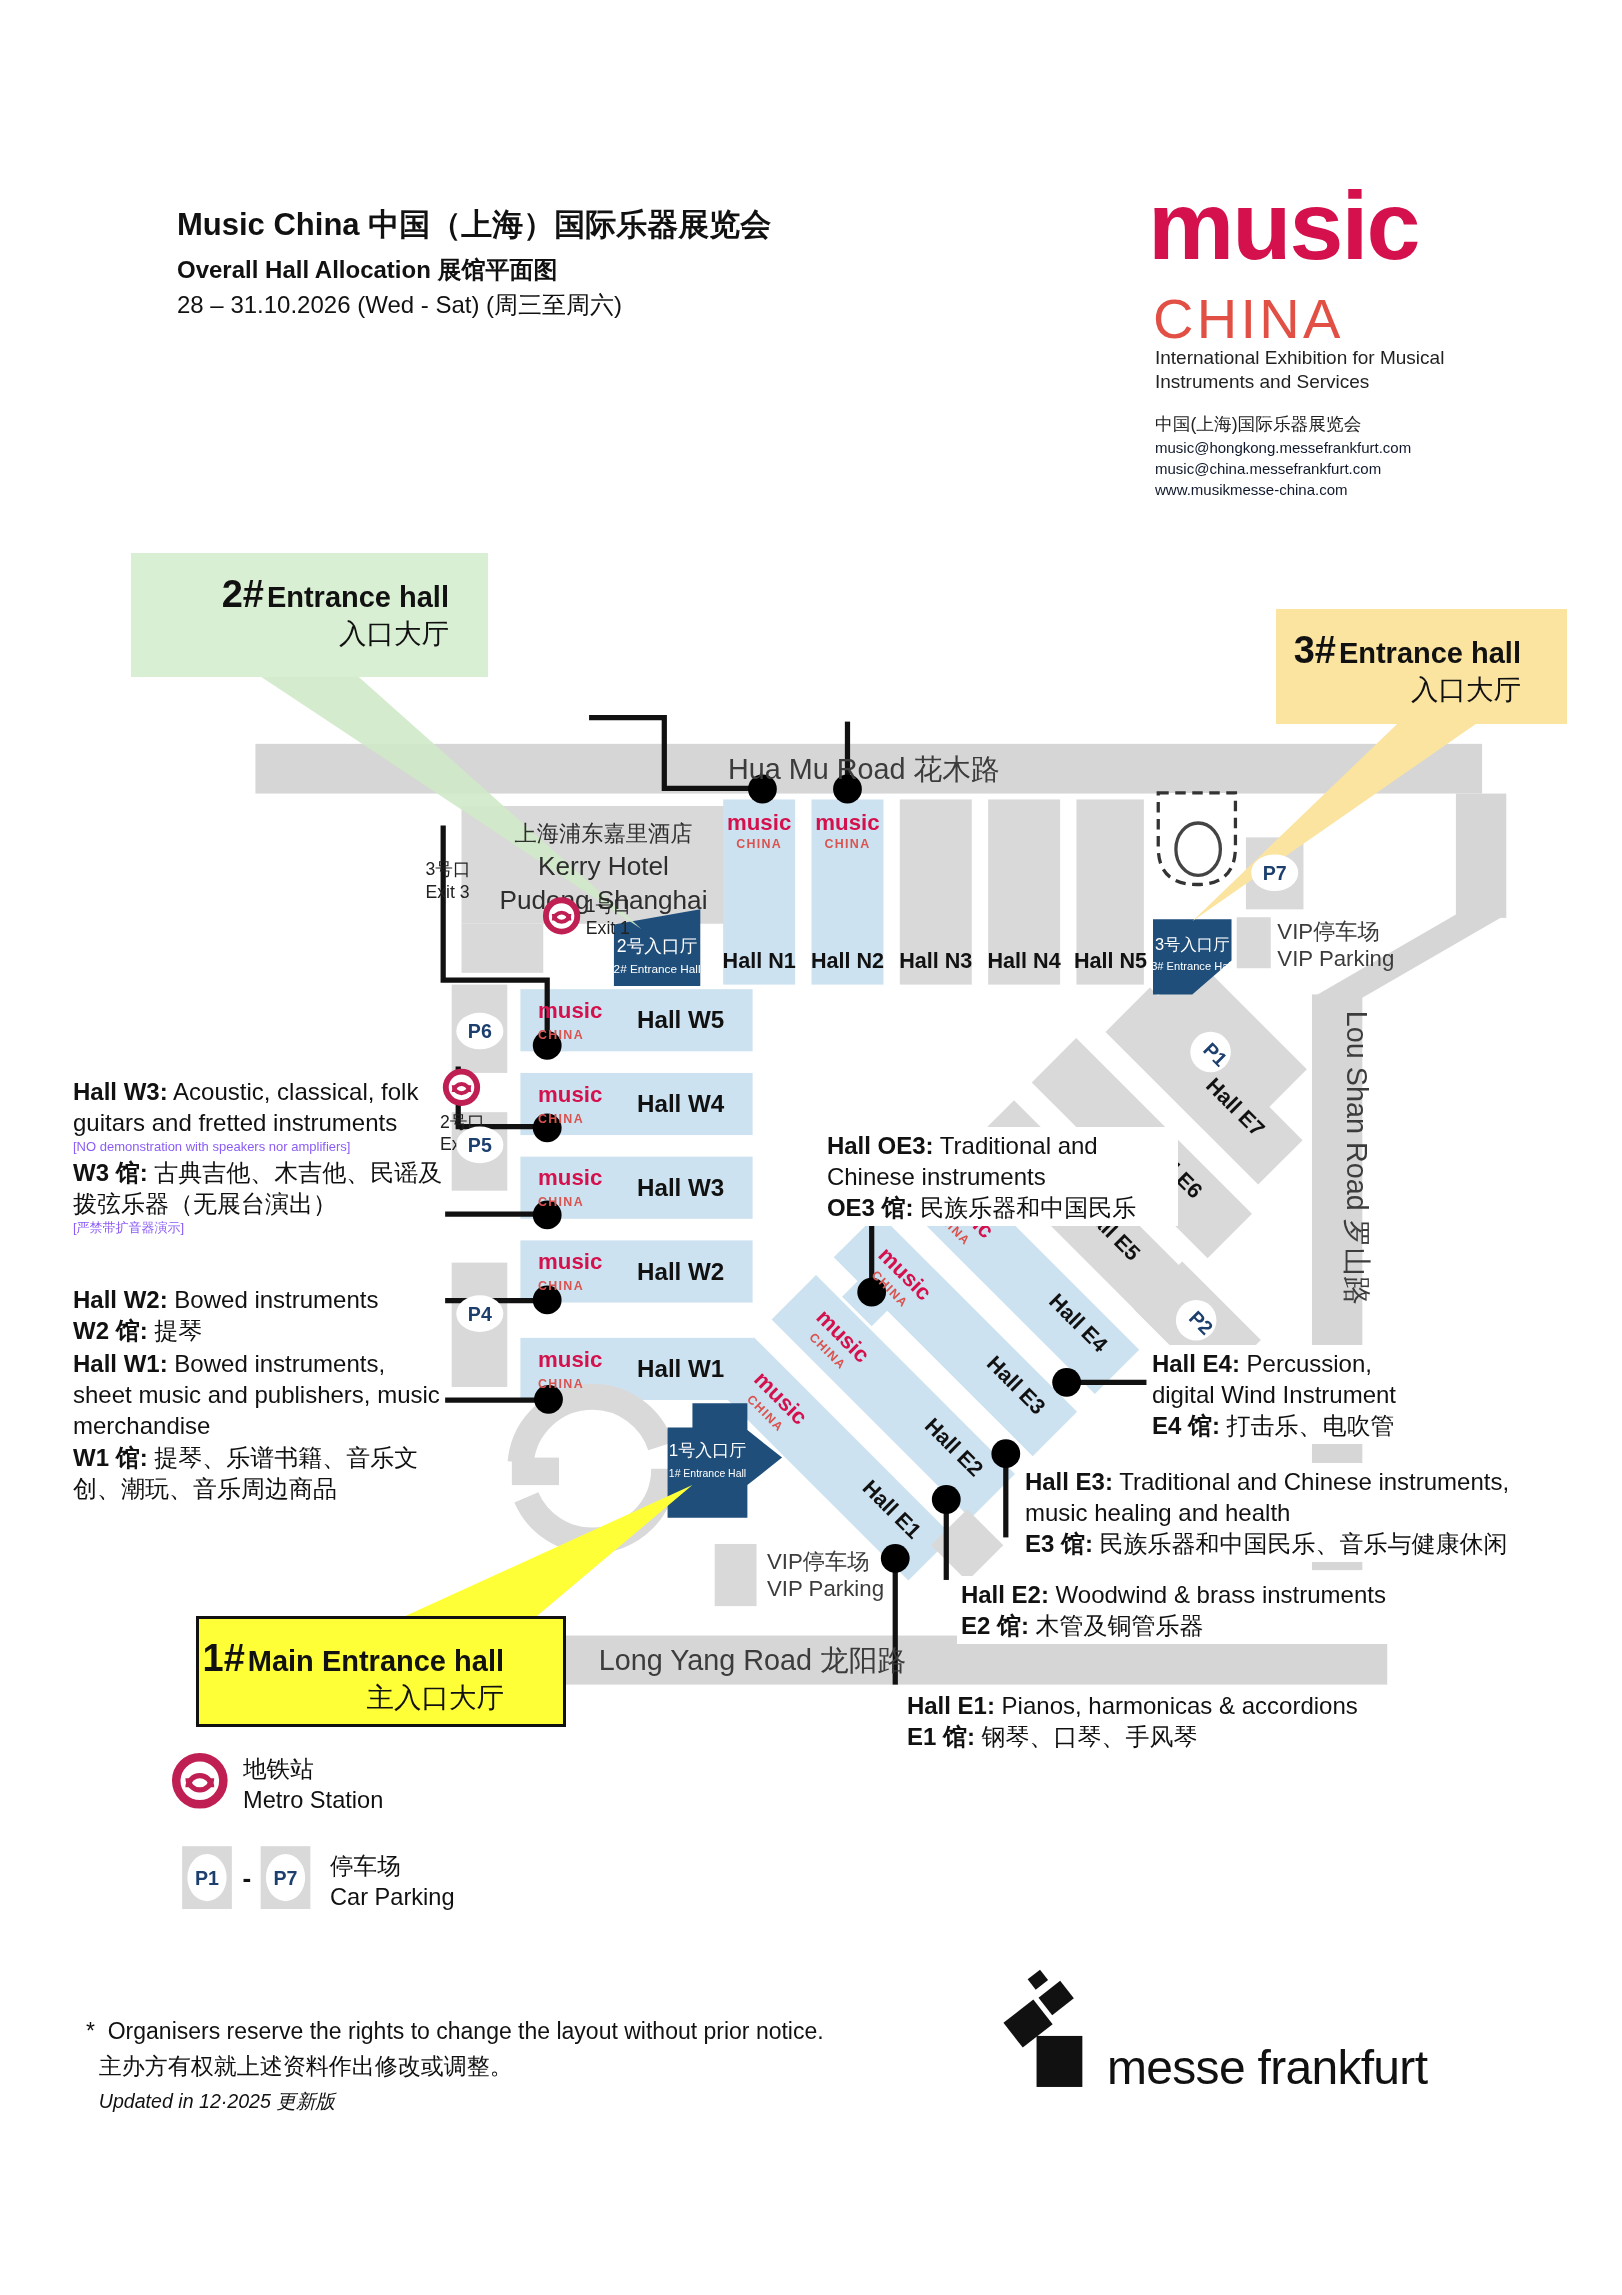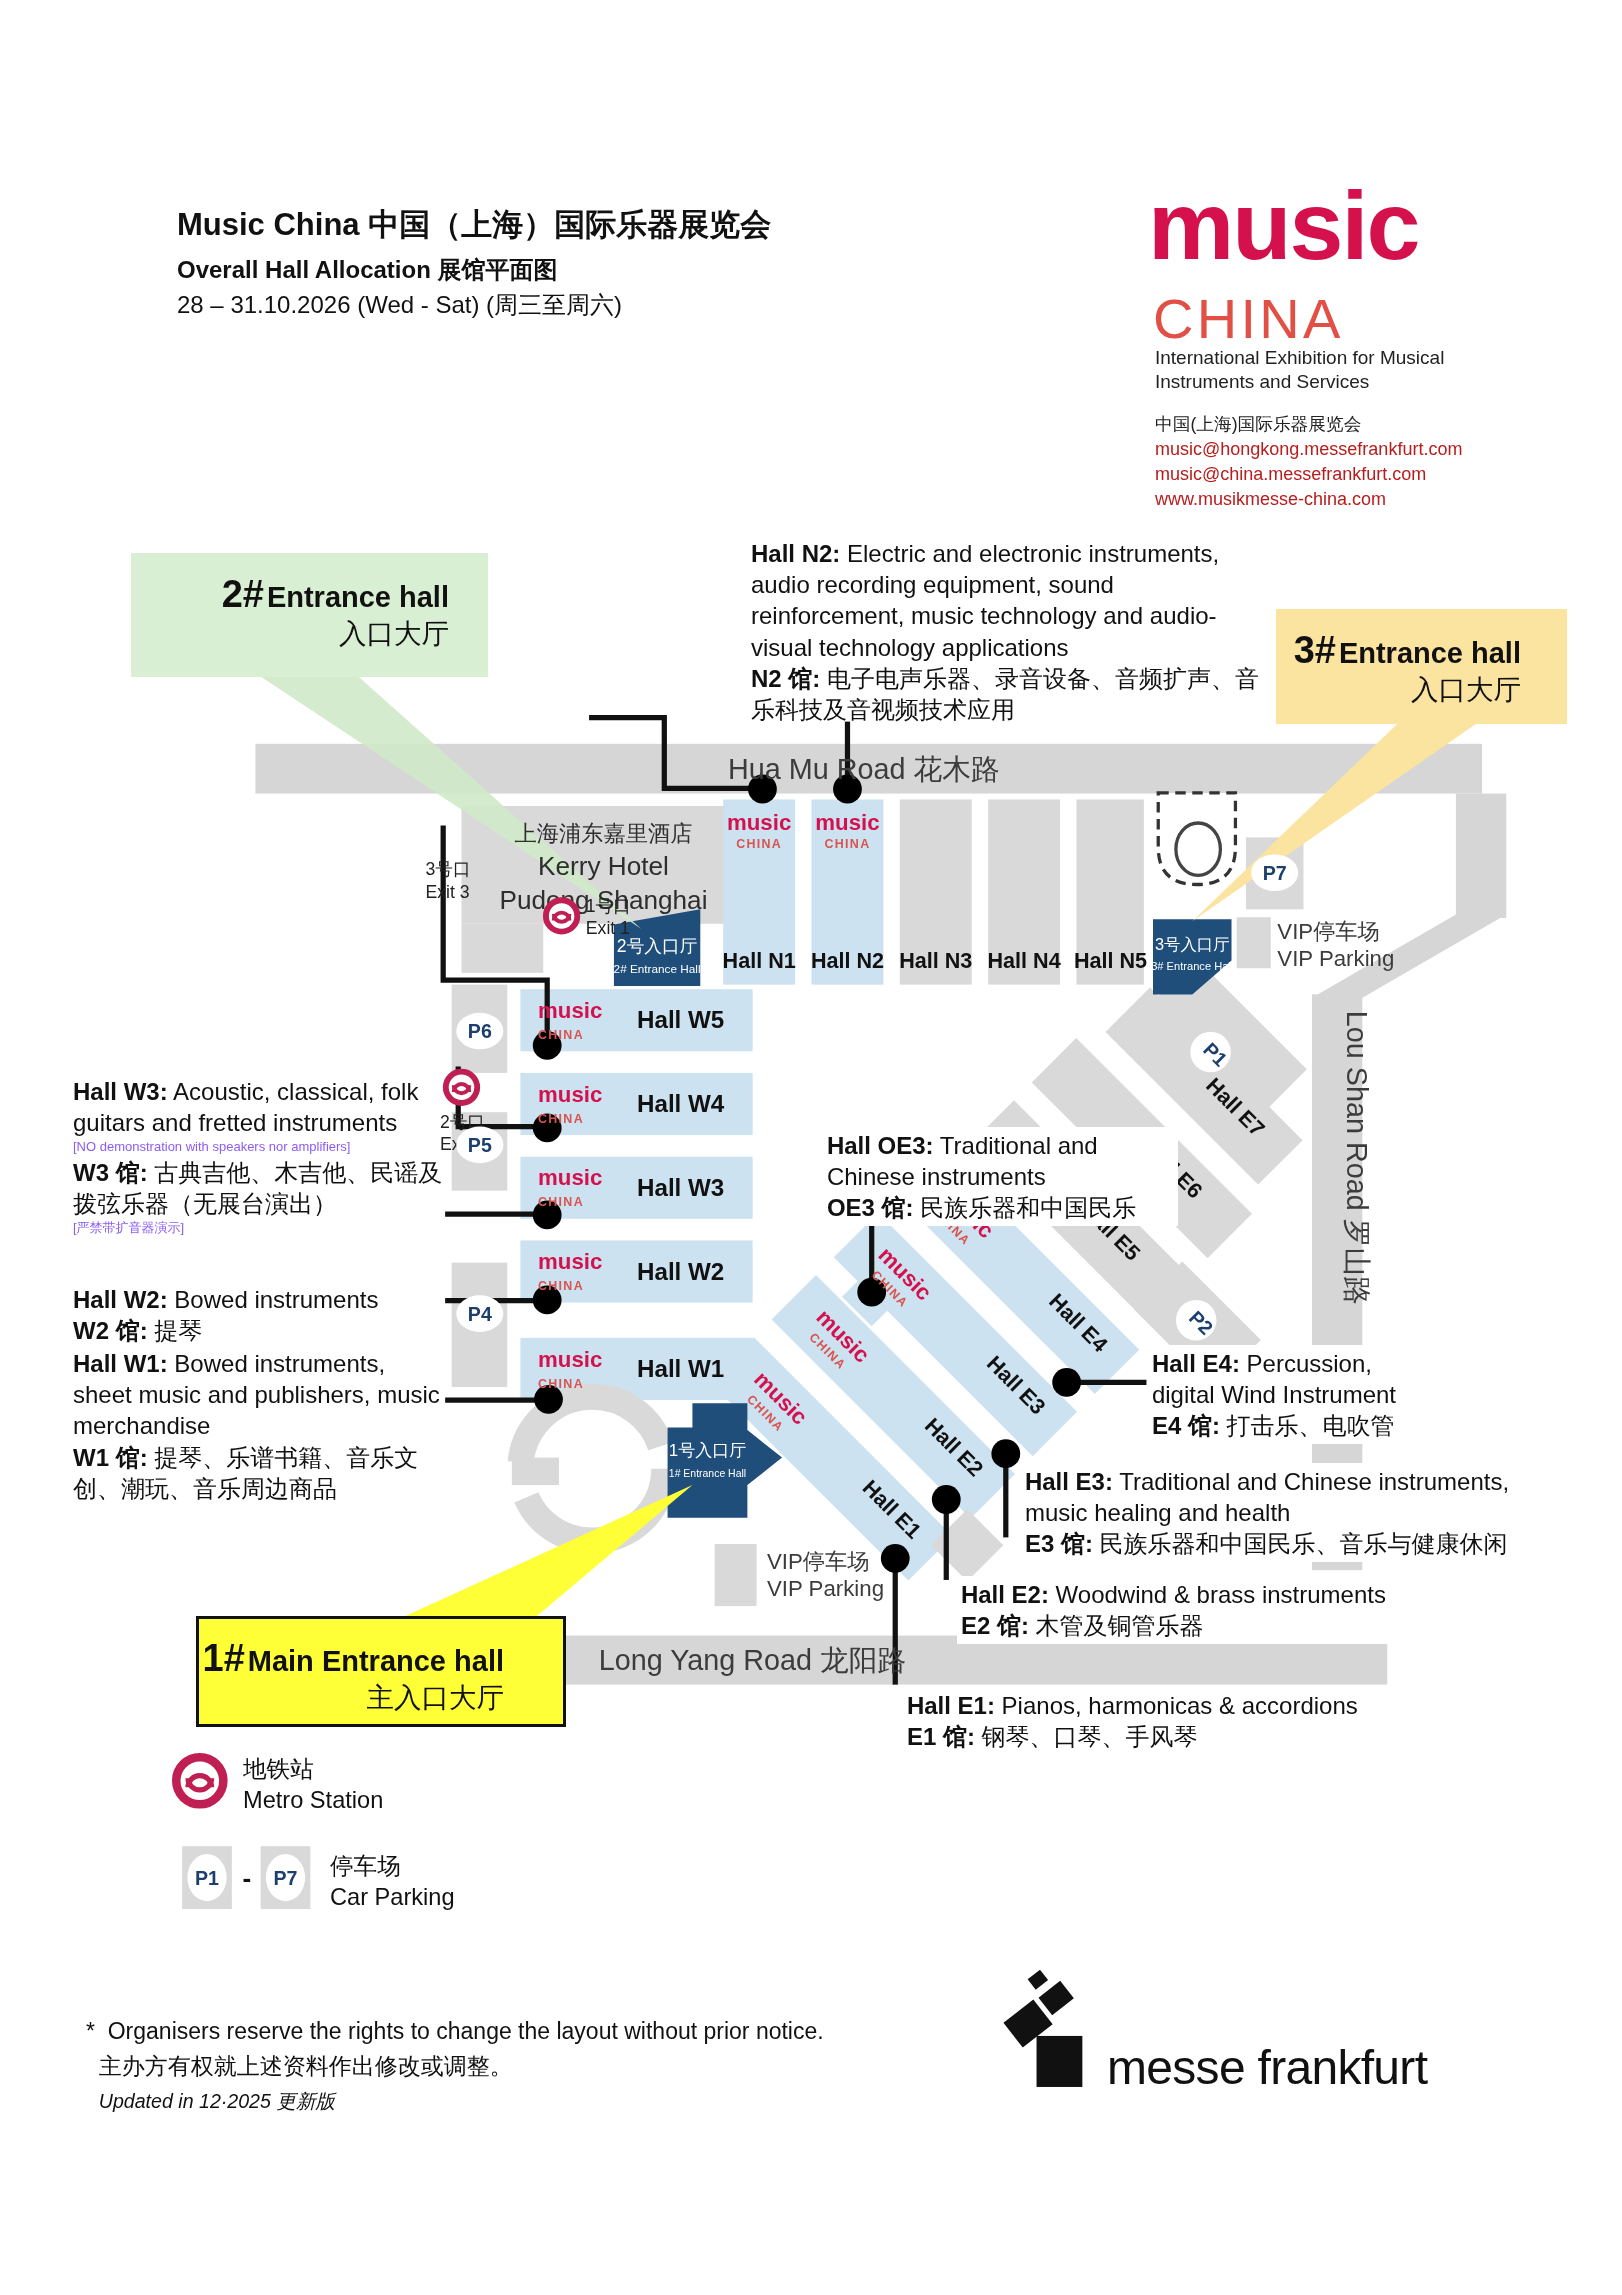--- a/index.html
+++ b/index.html
@@ -6,21 +6,21 @@
   .page{position:relative;width:1623px;height:2295px;background:#fff;
         font-family:"Liberation Sans",sans-serif;color:#111;overflow:hidden}
   .abs{position:absolute}
   .title{font-size:31px;font-weight:bold;white-space:nowrap}
   .subtitle{font-size:24px;font-weight:bold}
   .dates{font-size:24px}
   .logo-music{font-size:97px;font-weight:bold;color:#d4114d;letter-spacing:-2px;line-height:.9}
   .logo-china{font-size:56px;color:#e25045;letter-spacing:3.3px;line-height:1.1}
   .tagline{font-size:19px;line-height:1.25;color:#222}
   .tagline-cn{font-size:17.7px;color:#222;margin-top:19px}
-  .emails{font-size:18px;color:#b91c1c;line-height:1.4;white-space:nowrap}
+  .emails{font-size:15px;color:#0f172a;line-height:1.4;white-space:nowrap}
   .note{font-size:24px;line-height:1.3}
   .note .b{font-weight:bold}
   .note .red{color:#8b5cf6;font-size:13px;line-height:1.4;display:block}
   .wbg{background:#fff;padding:2.6px 3.9px}
   .lbl{text-align:right;box-sizing:border-box}
   .lbl .num{font-size:38px;font-weight:bold}
   .lbl .en{font-size:29px;font-weight:bold}
   .lbl .cn{font-size:27.5px}
   .lbl-green{background:#d9efd3;padding:19.6px 39px 0 0}
   .lbl-yellow{background:#fbe3a0;padding:19.6px 46px 0 0}
@@ -288,24 +288,20 @@
     <div><span class="num">3#</span>
       <span class="en">Entrance hall</span></div>
     <div class="cn">入口大厅</div>
   </div>
   <div class="abs lbl lbl-bright" style="left:196px;top:1616px;width:370px;height:111px">
     <div><span class="num">1#</span>
       <span class="en">Main Entrance hall</span></div>
     <div class="cn">主入口大厅</div>
   </div>
 
-  <div class="abs note" style="left:751px;top:538px;width:517px">
-    <span class="b">Hall N2:</span><span> Electric and electronic instruments, audio recording equipment, sound reinforcement, music technology and audio-visual technology applications</span><br>
-    <span class="b">N2 馆:</span><span> 电子电声乐器、录音设备、音频扩声、音乐科技及音视频技术应用</span>
-  </div>
   <div class="abs note" style="left:73px;top:1076px;width:373px">
     <span class="b">Hall W3:</span><span> Acoustic, classical, folk guitars and fretted instruments</span>
     <span class="red">[NO demonstration with speakers nor amplifiers]</span>
     <span class="b">W3 馆:</span><span> 古典吉他、木吉他、民谣及拨弦乐器（无展台演出）</span>
     <span class="red">[严禁带扩音器演示]</span>
   </div>
   <div class="abs note" style="left:73px;top:1284px;width:373px">
     <span class="b">Hall W2:</span><span> Bowed instruments</span><br>
     <span class="b">W2 馆:</span><span> 提琴</span>
   </div>

